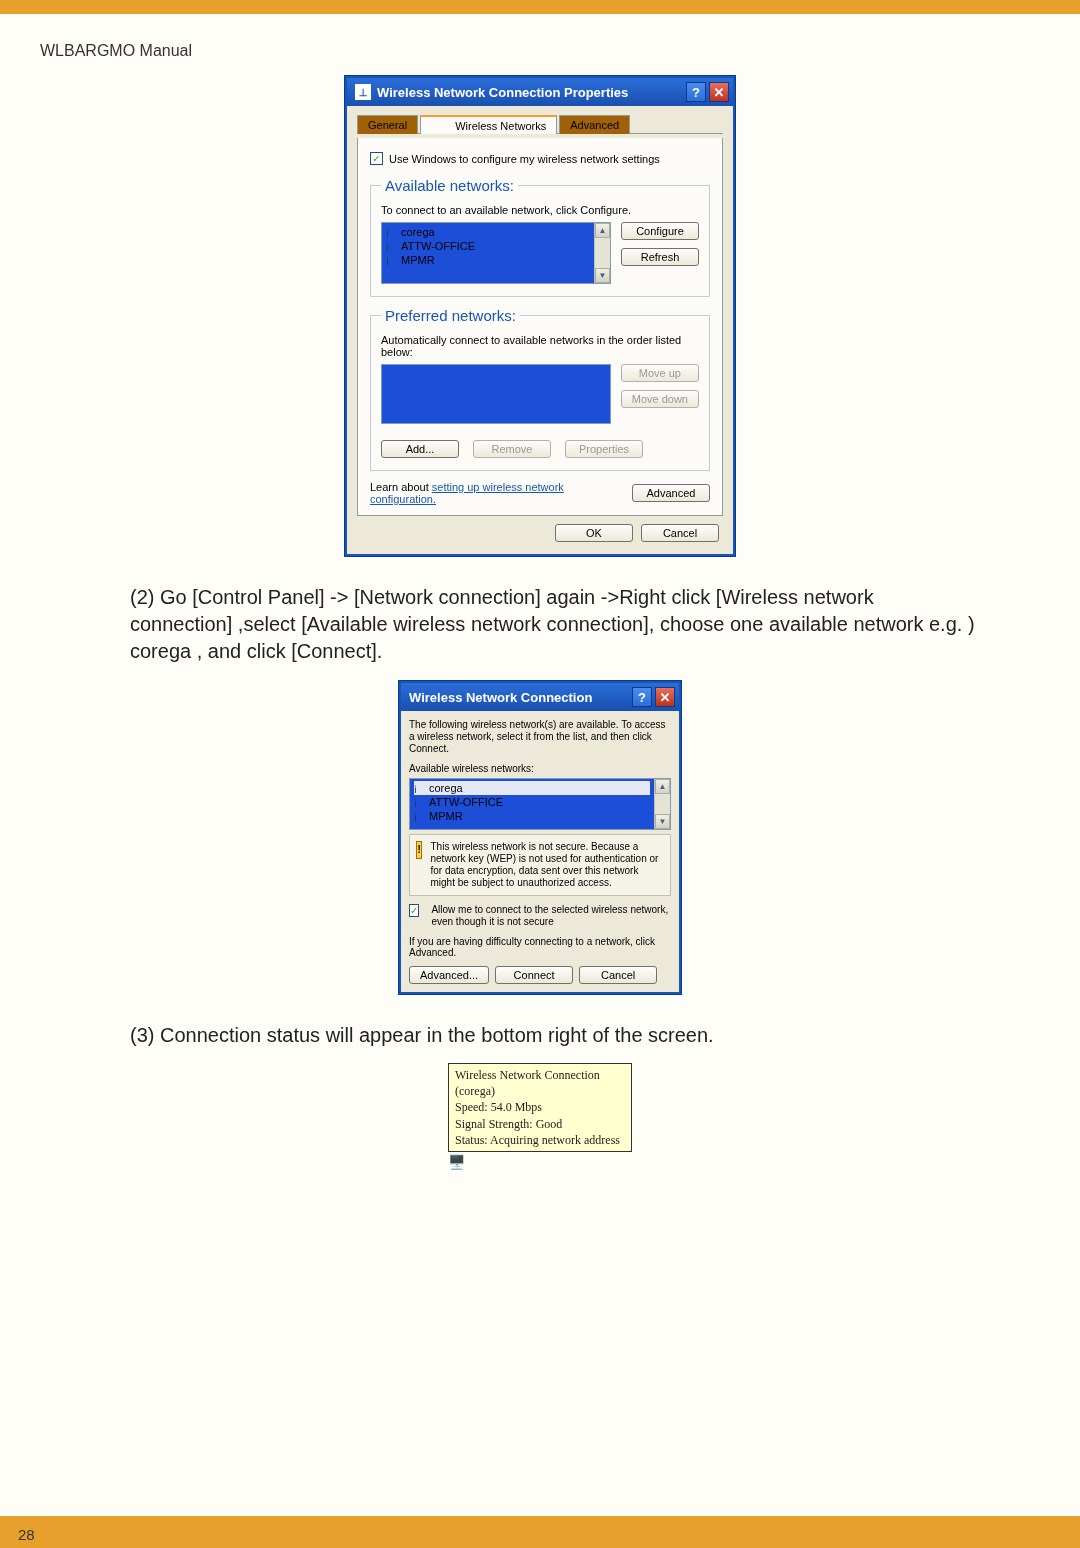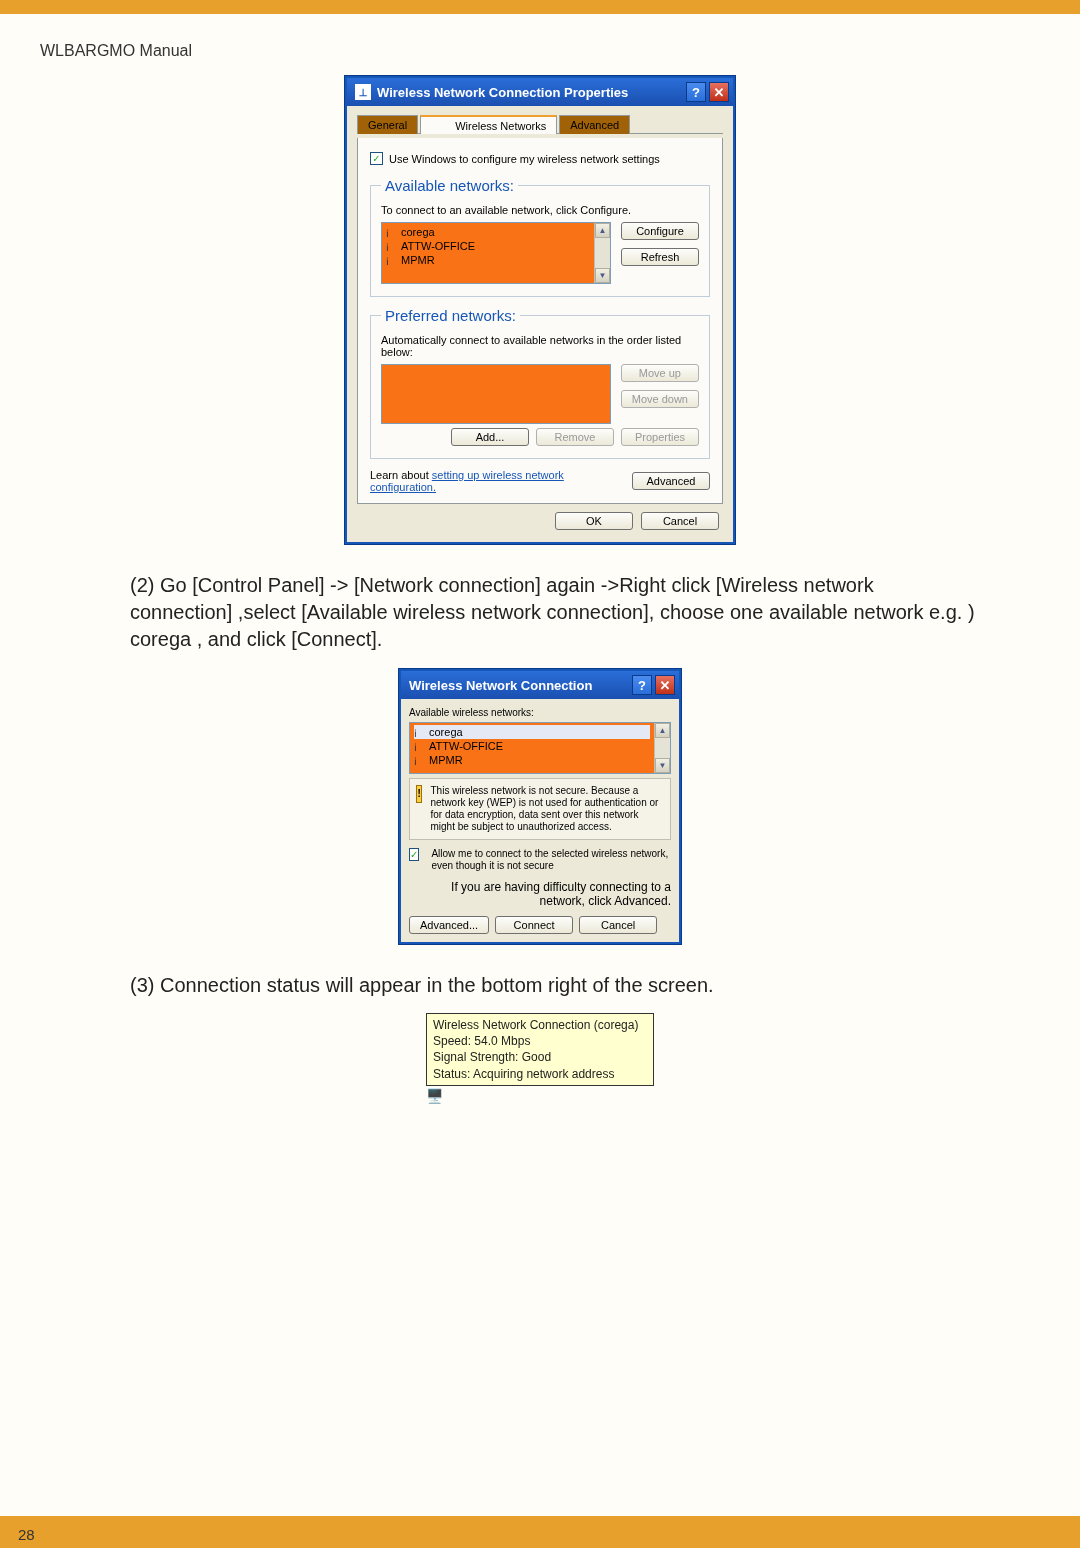--- a/index.html
+++ b/index.html
@@ -95,21 +95,21 @@
   border: 1px solid #bfcddb;
   padding: 10px 10px 12px;
   margin-bottom: 10px;
 }
 fieldset.group legend { color: #1656b8; padding: 0 4px; font-size: 15px; }
 .group-desc { margin-bottom: 6px; }
 .list-row { display: flex; gap: 10px; align-items: flex-start; }
 .xp-listbox {
   flex: 1;
   border: 1px solid #7f9db9;
-  background: #f97316;
+  background: #1d4ed8;
   position: relative;
   height: 62px;
   display: flex;
 }
 .xp-listbox .items { flex: 1; padding: 2px 4px; }
 .xp-listbox .items .item { display: flex; align-items: center; gap: 4px; padding: 1px 0; }
 .net-icon { width: 11px; height: 11px; display: inline-block; }
 .net-icon::before { content: "𝗂"; font-size: 10px; color: #333; }
 .xp-scroll {
   width: 16px; background: #e5e3d6;
@@ -128,21 +128,21 @@
   min-width: 78px;
   padding: 2px 10px;
   background: linear-gradient(#fdfdfb,#ece9d8);
   border: 1px solid #707070;
   border-radius: 3px;
   text-align: center;
   font-size: 11px;
 }
 .xp-btn.disabled { color: #999; border-color: #b0b0b0; }
 .pref-listbox { height: 60px; }
-.row-gap { display: flex; gap: 7px; margin-top: 4px; justify-content: flex-end; }
+.row-gap { display: flex; gap: 14px; margin-top: 16px; }
 .learn-row { display: flex; align-items: center; justify-content: space-between; margin-top: 6px; }
 .link { color: #1656b8; text-decoration: underline; }
 .bottom-btns { display: flex; justify-content: flex-end; gap: 8px; padding: 8px 4px 2px; }
 
 
 .xp-window.small { width: 282px; }
 .small .xp-body { padding: 8px; }
 .small-desc { font-size: 10px; margin-bottom: 8px; line-height: 1.2; }
 .small-label { font-size: 10px; margin-bottom: 4px; }
 .xp-listbox.avail { height: 52px; }
@@ -155,28 +155,28 @@
   font-size: 10px; line-height: 1.2;
 }
 .warn-icon {
   width: 18px; height: 18px;
   background: #f8d040;
   border: 1px solid #a07010;
   display: flex; align-items: center; justify-content: center;
   font-weight: bold; color: #000;
 }
 .allow-row { display: flex; gap: 6px; margin: 8px 0; font-size: 10px; line-height: 1.2; }
-.diff-text { font-size: 12px; margin: 4px 0 8px; text-align: right; }
+.diff-text { font-size: 10px; margin: 4px 0 8px; }
 .small-btns { display: flex; justify-content: flex-start; gap: 6px; }
 
 
 .tooltip-box {
-  width: 228px;
+  width: 184px;
   margin: 14px auto 0;
-  font-family: Liberation Sans, sans-serif;
+  font-family: Liberation Serif, serif;
 }
 .tip-body {
   background: #ffffcf;
   border: 1px solid #333;
   padding: 3px 6px;
   font-size: 12px;
   line-height: 1.35;
 }
 .tip-icon {
   width: 20px; height: 20px;
@@ -299,20 +299,21 @@
   <div class="step-text">(2) Go [Control Panel] -&gt; [Network connection] again -&gt;Right click [Wireless network connection] ,select [Available wireless network connection], choose one available network e.g. ) corega , and click [Connect].</div>
 
   <div class="xp-window small">
     <div class="xp-titlebar">
       <span>Wireless Network Connection</span>
       <span class="spacer"></span>
       <span class="xp-ctrl xp-help">?</span>
       <span class="xp-ctrl xp-close">✕</span>
     </div>
     <div class="xp-body">
+      <div class="small-desc">The following wireless network(s) are available. To access a wireless network, select it from the list, and then click Connect.</div>
       <div class="small-label">Available wireless networks:</div>
       <div class="xp-listbox avail">
         <div class="items">
           <div class="item" style="background:#e5e9f6;">
               <span class="net-icon"></span>
               <span>corega</span>
             </div>
           <div class="item">
               <span class="net-icon"></span>
               <span>ATTW-OFFICE</span>

